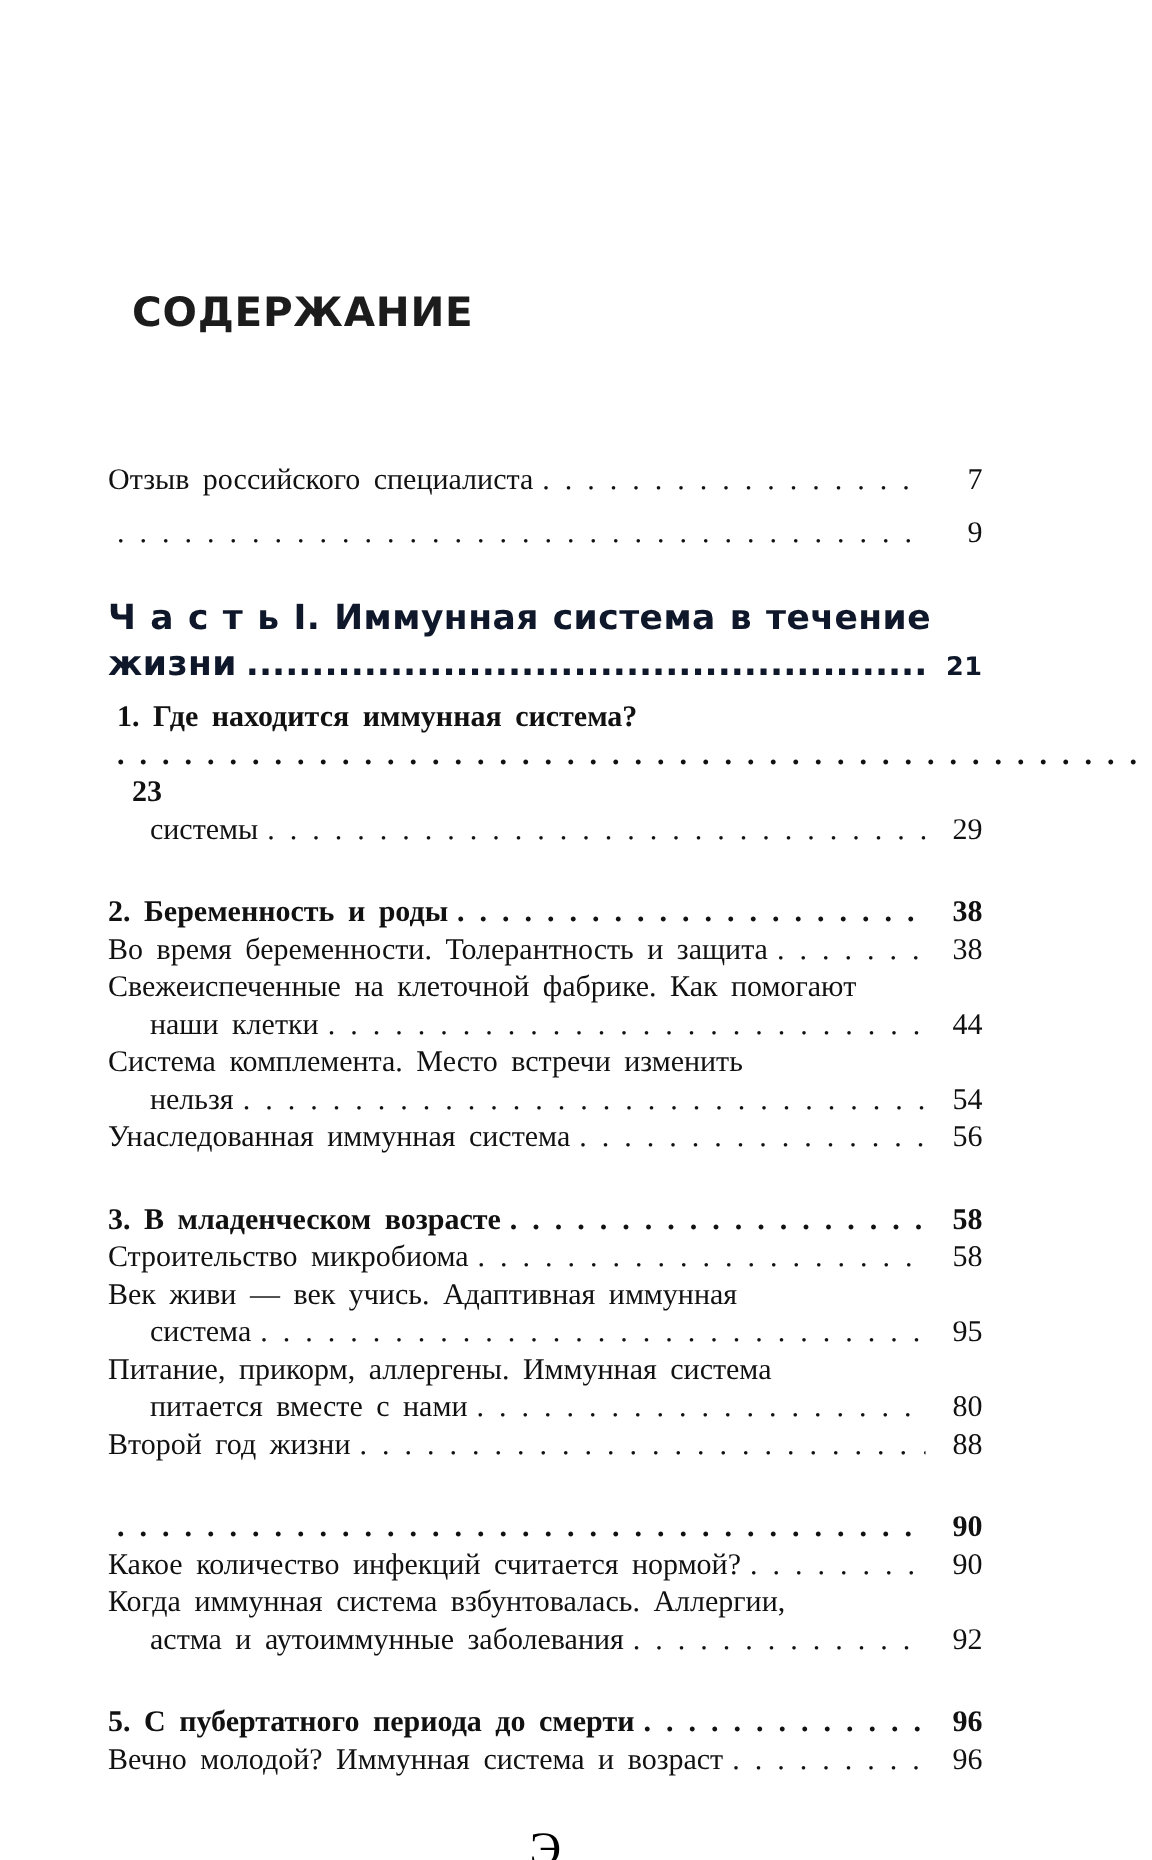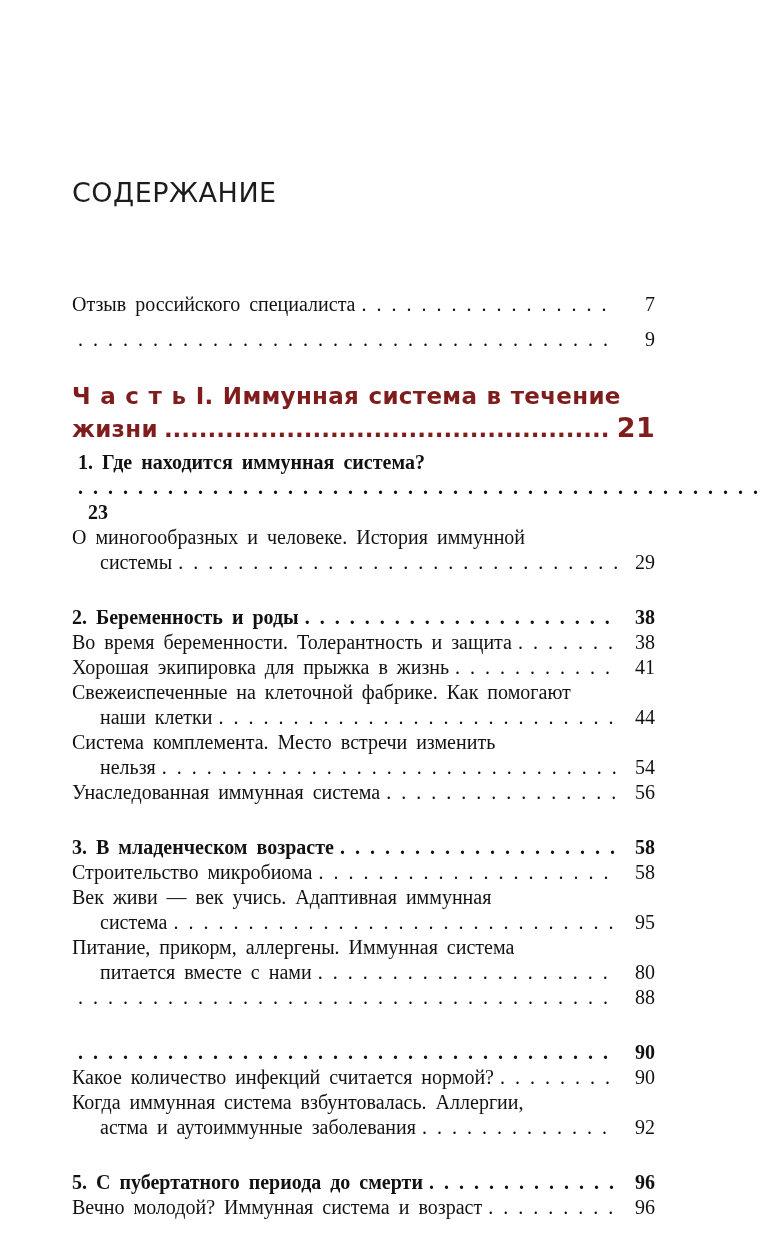--- a/index.html
+++ b/index.html
@@ -15,26 +15,26 @@
     font-family: "Liberation Serif", serif;
   }
   .page {
     box-sizing: border-box;
     width: 768px;
     height: 1240px;
     padding: 178px 113px 0 72px;
   }
   .doc-title {
     font-family: "DejaVu Sans", sans-serif;
-    font-weight: 400;
+    font-weight: 700;
     font-size: 27px;
     line-height: 30px;
     letter-spacing: 0.5px;
     color: #1c1c1c;
-    margin: 0;
+    margin: 16px;
   }
   .toc {
     margin-top: 79px;
   }
   .toc-row {
     display: flex;
     align-items: baseline;
     font-size: 20px;
     line-height: 25px;
     word-spacing: 4px;
@@ -43,21 +43,21 @@
   .toc-row.intro {
     line-height: 35px;
   }
   .toc-row.part {
     font-family: "DejaVu Sans", sans-serif;
     font-weight: 600;
     font-size: 23px;
     line-height: 31px;
     word-spacing: 1px;
     letter-spacing: 0.3px;
-    color: #7f1d1d;
+    color: #0f172a;
   }
   .toc-row.part-first {
     margin-top: 24px;
   }
   .toc-row.chapter {
     font-weight: 700;
     margin-top: 30px;
   }
   .toc-row.chapter.tight {
     margin-top: 5px;
@@ -86,21 +86,21 @@
     font-family: "DejaVu Sans", sans-serif;
     font-weight: 600;
     letter-spacing: 0;
   }
   .pnum {
     flex: 0 0 auto;
     min-width: 30px;
     text-align: right;
   }
   .toc-row.part .pnum {
-    font-size: 27px;
+    font-size: 17px;
   }
   .logo {
     margin-top: 30px;
     text-align: center;
     font-family: "Liberation Serif", serif;
     font-weight: 400;
     font-size: 32px;
     line-height: 32px;
     color: #000000;
   }
@@ -134,47 +134,39 @@
       <span class="leader dense"></span>
       <span class="pnum">21</span>
     </div>
 
     <div class="toc-row chapter tight">
       <span class="txt">1. Где находится иммунная система?</span>
       <span class="leader"></span>
       <span class="pnum">23</span>
     </div>
 
-    <div class="toc-row">
-      <span class="txt">О миногообразных и человеке. История иммунной</span>
-    </div>
 
     <div class="toc-row indent">
       <span class="txt">системы</span>
       <span class="leader"></span>
       <span class="pnum">29</span>
     </div>
 
     <div class="toc-row chapter">
       <span class="txt">2. Беременность и роды</span>
       <span class="leader"></span>
       <span class="pnum">38</span>
     </div>
 
     <div class="toc-row">
       <span class="txt">Во время беременности. Толерантность и защита</span>
       <span class="leader"></span>
       <span class="pnum">38</span>
     </div>
 
-    <div class="toc-row">
-      <span class="txt">Хорошая экипировка для прыжка в жизнь</span>
-      <span class="leader"></span>
-      <span class="pnum">41</span>
-    </div>
 
     <div class="toc-row">
       <span class="txt">Свежеиспеченные на клеточной фабрике. Как помогают</span>
     </div>
 
     <div class="toc-row indent">
       <span class="txt">наши клетки</span>
       <span class="leader"></span>
       <span class="pnum">44</span>
     </div>
@@ -221,20 +213,21 @@
       <span class="txt">Питание, прикорм, аллергены. Иммунная система</span>
     </div>
 
     <div class="toc-row indent">
       <span class="txt">питается вместе с нами</span>
       <span class="leader"></span>
       <span class="pnum">80</span>
     </div>
 
     <div class="toc-row">
+      <span class="txt">Второй год жизни</span>
       <span class="leader"></span>
       <span class="pnum">88</span>
     </div>
 
     <div class="toc-row chapter">
       <span class="leader"></span>
       <span class="pnum">90</span>
     </div>
 
     <div class="toc-row">

